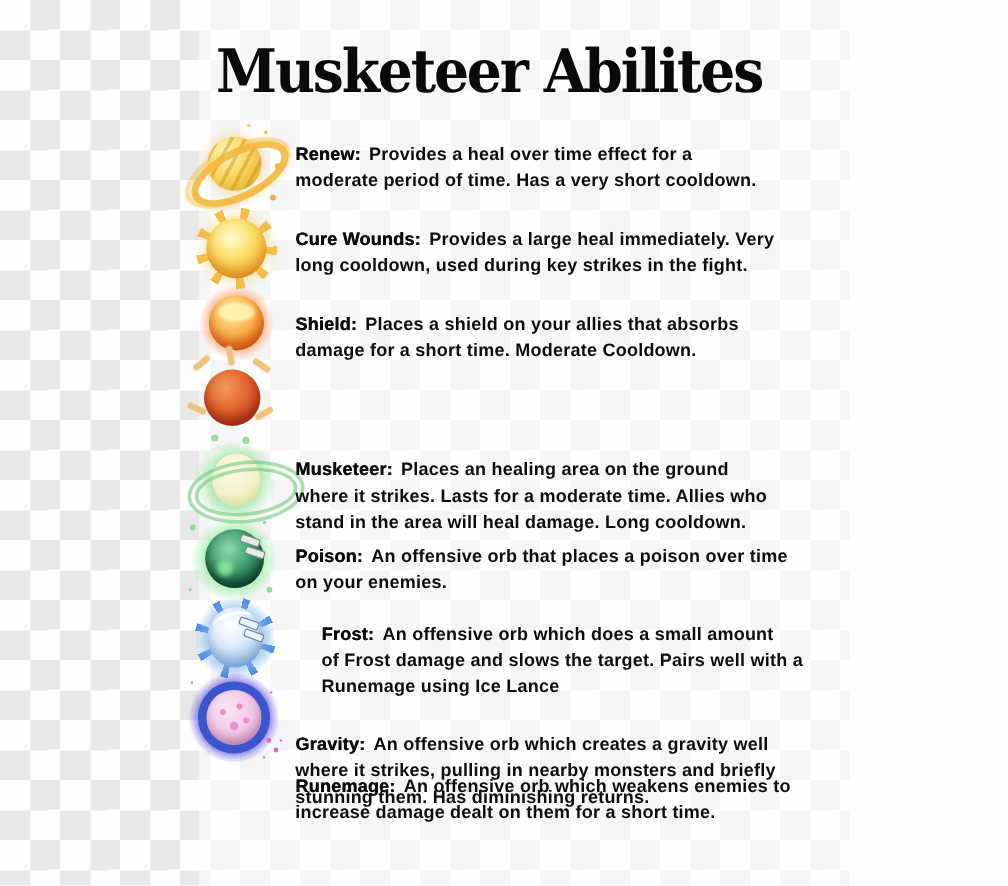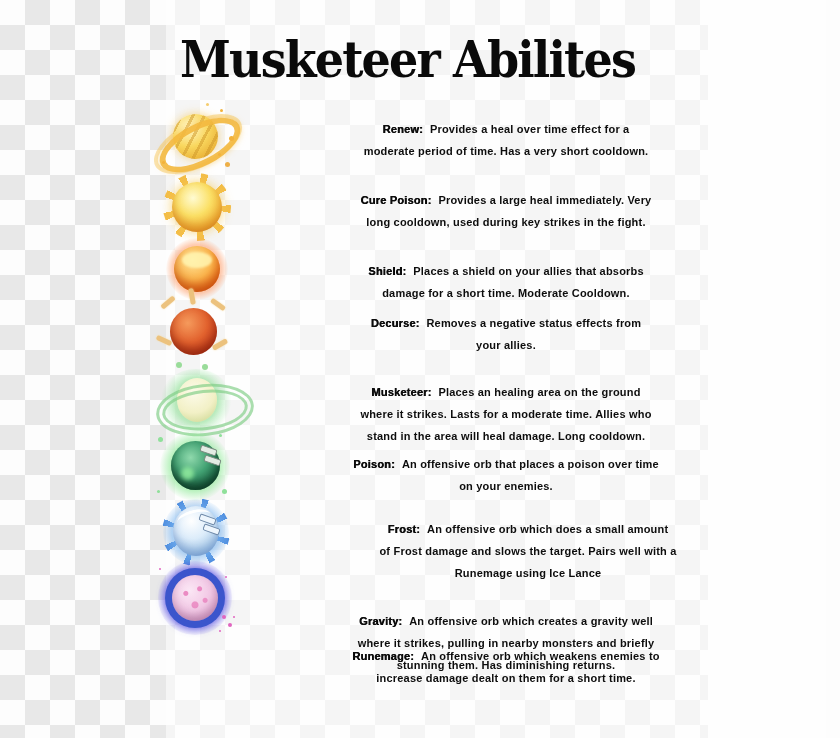--- a/index.html
+++ b/index.html
@@ -6,35 +6,34 @@
   body{
     width:840px;height:738px;overflow:hidden;
     font-family:"Liberation Sans","DejaVu Sans",sans-serif;
     background:#fdfdfd;
   }
   .canvas{
     position:relative;width:708px;height:738px;
     background:
       conic-gradient(#e8e8e8 0.25turn, #fdfdfd 0.25turn 0.5turn, #e8e8e8 0.5turn 0.75turn, #fdfdfd 0.75turn)
       top left / 50px 50px repeat;
-    text-align: center;
   }
   .panel{
     position:absolute;left:166px;top:0;width:660px;height:738px;
     background:rgba(255,255,255,0.58);
   }
   .title{
     position:absolute;left:14px;top:30px;margin:0;
     font-family:"DejaVu Serif","Liberation Serif",serif;
     font-weight:700;font-size:50px;letter-spacing:-2px;color:#0a0a0a;
     transform:scaleX(.92);transform-origin:left top;white-space:nowrap;
   }
   .desc{
     position:absolute;left:80px;margin:0;width:520px;
-    font-size:11px;line-height:22px;color:#0d0d0d;font-weight:700;
+    font-size:15px;line-height:22px;color:#0d0d0d;font-weight:700;
     letter-spacing:.2px;
   }
   .desc b{font-weight:800;margin-right:7px;text-shadow:.4px 0 0 #000;}
   .desc .body{white-space:pre-line;}
   
   .icon{position:absolute;width:78px;height:78px;}
   .icon span{position:absolute;display:block;}
   
   .renew .ring2{left:-6px;top:22px;width:88px;height:38px;border:4px solid rgba(246,195,80,.45);border-radius:50%;transform:rotate(-27deg);}
   .renew .ring{left:0;top:25px;width:76px;height:30px;border:6px solid rgba(243,184,62,.9);border-radius:50%;transform:rotate(-27deg);box-shadow:0 0 6px rgba(246,195,80,.6);}
@@ -136,21 +135,21 @@
     <p class="desc" style="top:118px;">
       <b>Renew:</b><span class="body">Provides a heal over time effect for a
 moderate period of time. Has a very short cooldown.</span>
     </p>
 
     <div class="icon cure" style="left:-8px;top:168px;">
       <span class="rays"></span>
       <span class="ball"></span>
     </div>
     <p class="desc" style="top:189px;">
-      <b>Cure Poison:</b><span class="body">Provides a large heal immediately. Very
+      <b>Cure Wounds:</b><span class="body">Provides a large heal immediately. Very
 long cooldown, used during key strikes in the fight.</span>
     </p>
 
     <div class="icon shield" style="left:-8px;top:230px;">
       <span class="glow"></span>
       <span class="ball">
           <span class="emblem"></span>
         </span>
     </div>
     <p class="desc" style="top:260px;">
@@ -160,24 +159,20 @@
 
     <div class="icon decurse" style="left:-12px;top:292px;">
       <span class="ball"></span>
       <span class="bolt b1"></span>
       <span class="bolt b2"></span>
       <span class="bolt b3"></span>
       <span class="bolt b4"></span>
       <span class="bolt b5"></span>
       <span class="gdots"></span>
     </div>
-    <p class="desc" style="top:312px;">
-      <b>Decurse:</b><span class="body">Removes a negative status effects from
-your allies.</span>
-    </p>
 
     <div class="icon lifewell" style="left:-9px;top:361px;">
       <span class="glow"></span>
       <span class="ball"></span>
       <span class="ring"></span>
     </div>
     <p class="desc" style="top:381px;">
       <b>Musketeer:</b><span class="body">Places an healing area on the ground
 where it strikes. Lasts for a moderate time. Allies who
 stand in the area will heal damage. Long cooldown.</span>

